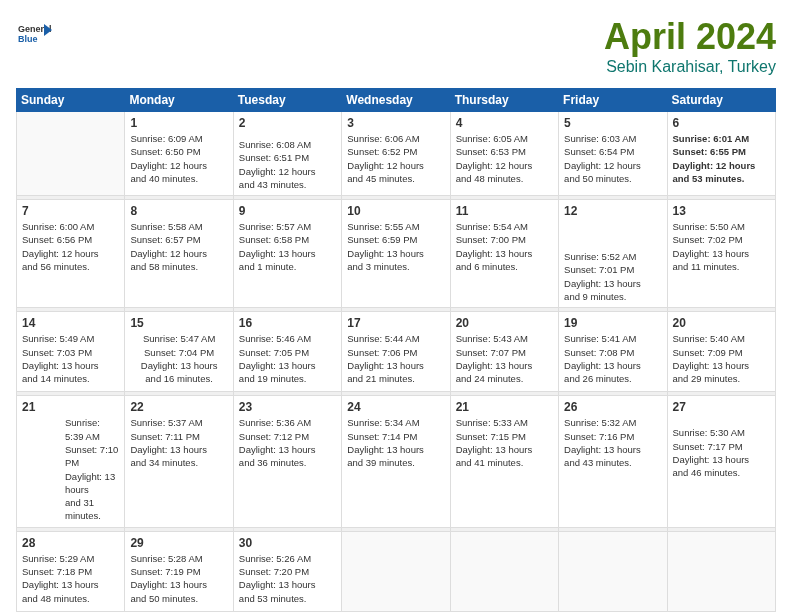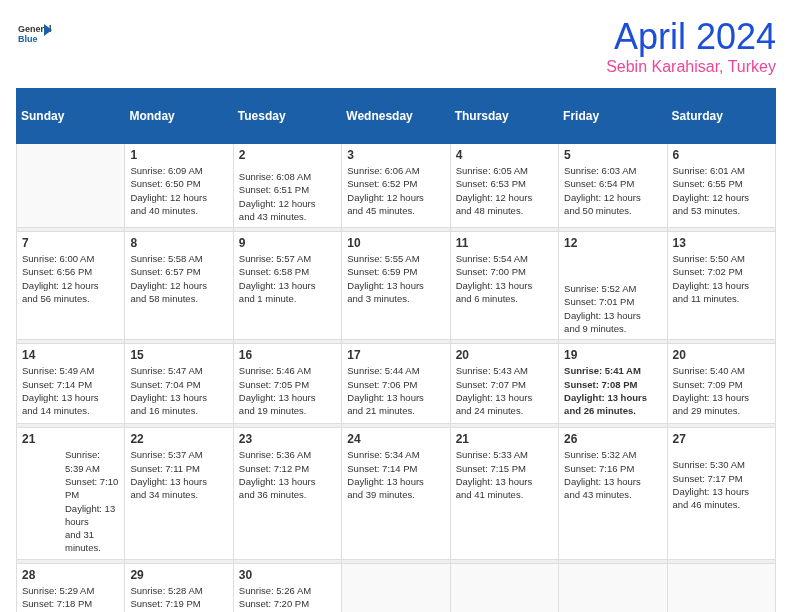--- a/index.html
+++ b/index.html
@@ -19,38 +19,38 @@
     .logo {
       display: flex;
       align-items: center;
       gap: 4px;
     }
     .title-block {
       text-align: right;
     }
     .month-title {
       font-size: 36px;
-      font-weight: normal;
-      color: #1d4ed8;
+      font-weight: bold;
+      color: #4d7c0f;
     }
     .location-title {
       font-size: 16px;
-      color: #ec4899;
+      color: #0f766e;
     }
     .calendar {
       width: 100%;
       border-collapse: collapse;
       border: 1px solid #ccc;
     }
     .calendar th {
       background: #1a5fa8;
       color: #fff;
       font-size: 12px;
       font-weight: bold;
-      padding: 20px 4px;
+      padding: 4px 4px;
       text-align: left;
       border: 1px solid #1a5fa8;
     }
     .calendar td {
       vertical-align: top;
       padding: 4px 5px;
       font-size: 10px;
       color: #333;
       border: 1px solid #ddd;
       width: 14.28%;
@@ -145,21 +145,21 @@
         </td>
         <td>
           <span class="day-number">5</span>
           <div class="day-info" style="white-space: pre-line;">Sunrise: 6:03 AM
 Sunset: 6:54 PM
 Daylight: 12 hours
 and 50 minutes.</div>
         </td>
         <td>
           <span class="day-number">6</span>
-          <div class="day-info" style="white-space: pre-line;">Sunrise: 6:01 AM
+          <div class="day-info" style="white-space: pre-line; font-weight: bold;">Sunrise: 6:01 AM
 Sunset: 6:55 PM
 Daylight: 12 hours
 and 53 minutes.</div>
         </td>
       </tr>
       <tr class="row-separator">
         <td></td>
         <td></td>
         <td></td>
         <td></td>
@@ -224,27 +224,27 @@
         <td></td>
         <td></td>
         <td></td>
         <td></td>
         <td></td>
       </tr>
       <tr>
         <td>
           <span class="day-number">14</span>
           <div class="day-info" style="white-space: pre-line;">Sunrise: 5:49 AM
-Sunset: 7:14 PM
+Sunset: 7:03 PM
 Daylight: 13 hours
 and 14 minutes.</div>
         </td>
         <td>
           <span class="day-number">15</span>
-          <div class="day-info" style="white-space: pre-line;">Sunrise: 5:47 AM
+          <div class="day-info" style="white-space: pre-line; text-align: center;">Sunrise: 5:47 AM
 Sunset: 7:04 PM
 Daylight: 13 hours
 and 16 minutes.</div>
         </td>
         <td>
           <span class="day-number">16</span>
           <div class="day-info" style="white-space: pre-line;">Sunrise: 5:46 AM
 Sunset: 7:05 PM
 Daylight: 13 hours
 and 19 minutes.</div>
@@ -258,21 +258,21 @@
         </td>
         <td>
           <span class="day-number">20</span>
           <div class="day-info" style="white-space: pre-line;">Sunrise: 5:43 AM
 Sunset: 7:07 PM
 Daylight: 13 hours
 and 24 minutes.</div>
         </td>
         <td>
           <span class="day-number">19</span>
-          <div class="day-info" style="white-space: pre-line; font-weight: bold;">Sunrise: 5:41 AM
+          <div class="day-info" style="white-space: pre-line;">Sunrise: 5:41 AM
 Sunset: 7:08 PM
 Daylight: 13 hours
 and 26 minutes.</div>
         </td>
         <td>
           <span class="day-number">20</span>
           <div class="day-info" style="white-space: pre-line;">Sunrise: 5:40 AM
 Sunset: 7:09 PM
 Daylight: 13 hours
 and 29 minutes.</div>

